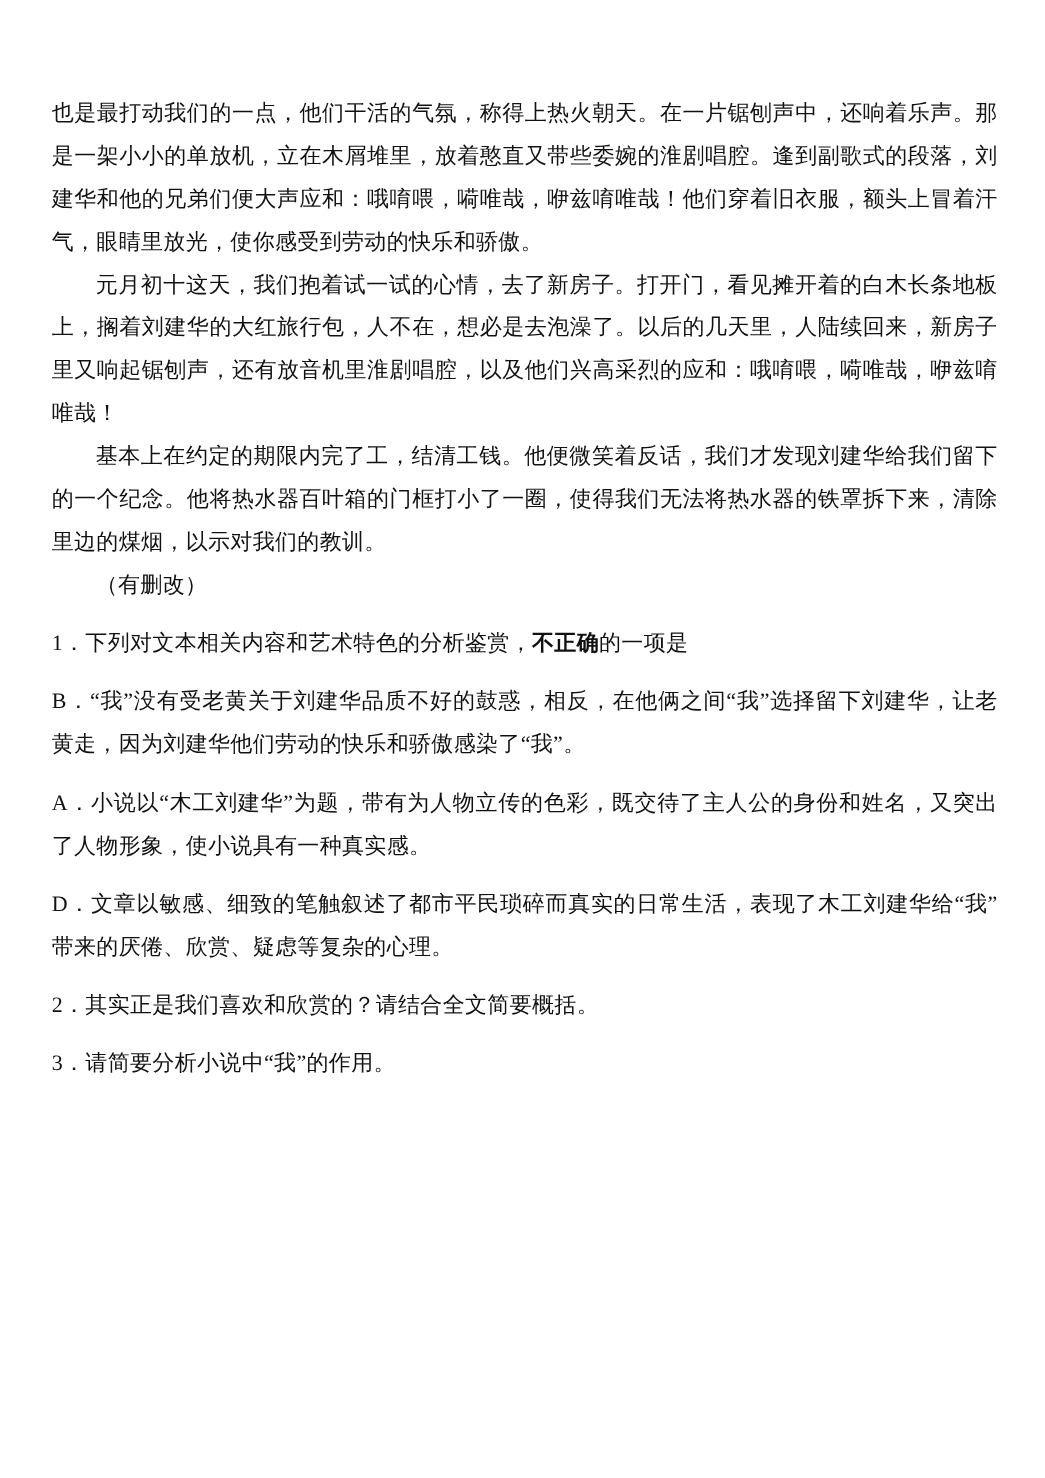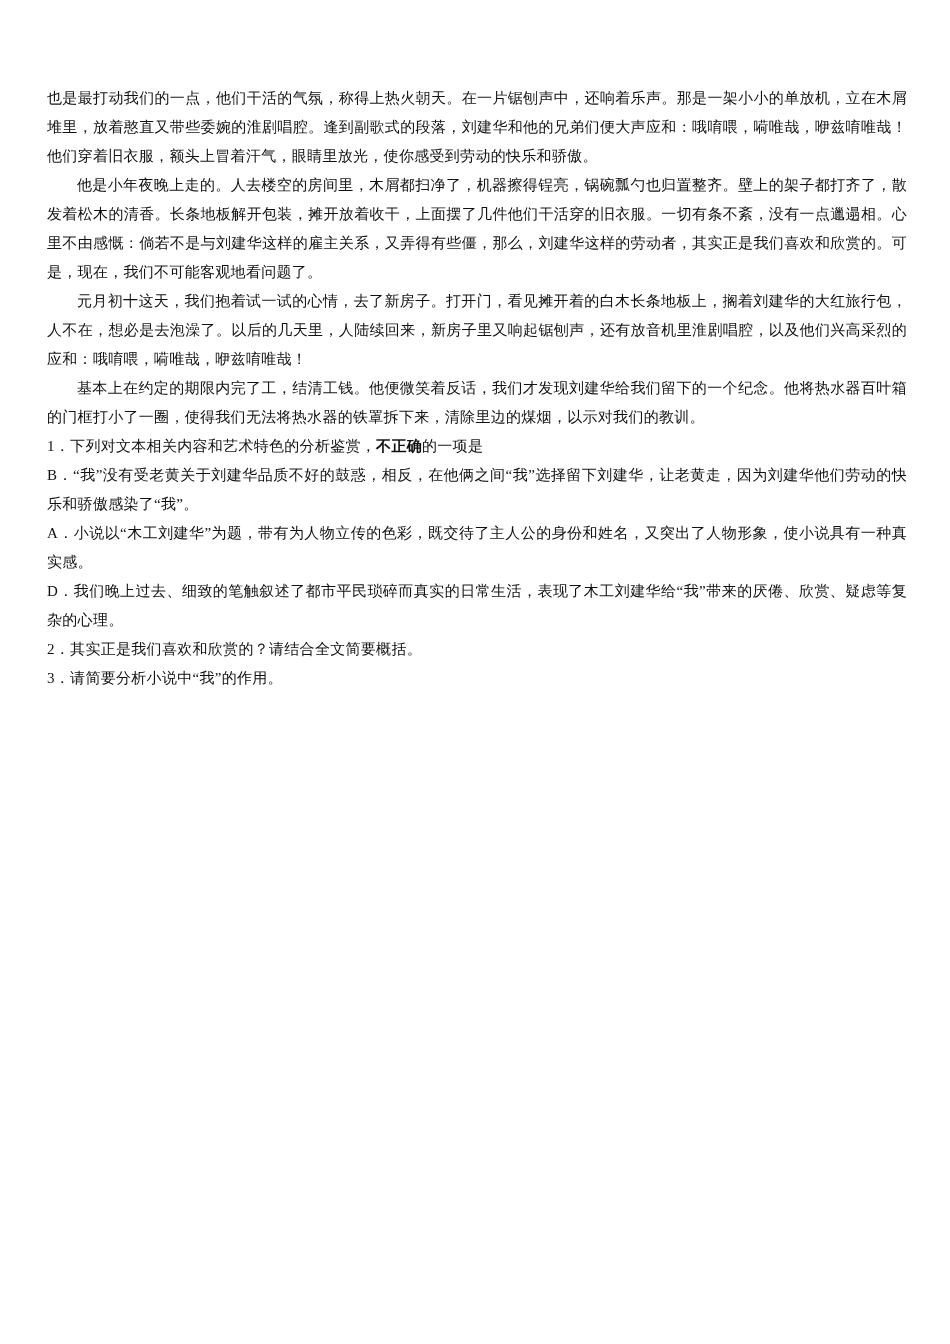--- a/index.html
+++ b/index.html
@@ -17,69 +17,70 @@
   .page {
     box-sizing: border-box;
     width: 950px;
     height: 1344px;
     padding: 84px 43px 0 47px;
     background: #ffffff;
   }
   .passage p,
   .questions p {
     margin: 0;
-    font-size: 15px;
-    line-height: 29px;
+    font-size: 20px;
+    line-height: 39px;
     text-align: justify;
     text-justify: inter-ideograph;
     letter-spacing: 0.3px;
   }
   
   .passage p {
     font-family: "Liberation Serif", "DejaVu Serif", serif;
   }
   .indent {
     text-indent: 2em;
   }
   .questions p {
     font-family: "Liberation Serif", "DejaVu Serif", serif;
+    margin-top: 14px;
   }
   .emph {
     font-weight: bold;
   }
 </style>
 </head>
 <body>
 
 <div class="page">
 
   <div class="passage">
     <p>也是最打动我们的一点，他们干活的气氛，称得上热火朝天。在一片锯刨声中，还响着乐声。那是一架小小的单放机，立在木屑堆里，放着憨直又带些委婉的淮剧唱腔。逢到副歌式的段落，刘建华和他的兄弟们便大声应和：哦唷喂，嗬唯哉，咿兹唷唯哉！他们穿着旧衣服，额头上冒着汗气，眼睛里放光，使你感受到劳动的快乐和骄傲。</p>
-    <p class="indent">他是小年夜晚上走的。人去楼空的房间里，木屑都扫净了，机器擦得锃亮，锅碗瓢勺也归置整齐。壁上的架子都打齐了，散发着松木的清香。长条地板解开包装，摊开放着收干，上面摆了几件他们干活穿的旧衣服。一切有条不紊，没有一点邋遢相。心里不由感慨：倘若不是与刘建华这样的雇主关系，又弄得有些僵，那么，刘建华这样的劳动者，其实正是我们喜欢和欣赏的。可是，现在，我们不可能客观地看问题了。</p>
     <p class="indent">元月初十这天，我们抱着试一试的心情，去了新房子。打开门，看见摊开着的白木长条地板上，搁着刘建华的大红旅行包，人不在，想必是去泡澡了。以后的几天里，人陆续回来，新房子里又响起锯刨声，还有放音机里淮剧唱腔，以及他们兴高采烈的应和：哦唷喂，嗬唯哉，咿兹唷唯哉！</p>
     <p class="indent">基本上在约定的期限内完了工，结清工钱。他便微笑着反话，我们才发现刘建华给我们留下的一个纪念。他将热水器百叶箱的门框打小了一圈，使得我们无法将热水器的铁罩拆下来，清除里边的煤烟，以示对我们的教训。</p>
+    <p class="indent">（有删改）</p>
   </div>
 
   <div class="questions">
 
     <p>
       <span>1．</span><span>下列对文本相关内容和艺术特色的分析鉴赏，</span><span class="emph">不正确</span><span>的一项是</span>
     </p>
 
     <p>
       <span>B．</span><span>“我”没有受老黄关于刘建华品质不好的鼓惑，相反，在他俩之间“我”选择留下刘建华，让老黄走，因为刘建华他们劳动的快乐和骄傲感染了“我”。</span>
     </p>
 
     <p>
       <span>A．</span><span>小说以“木工刘建华”为题，带有为人物立传的色彩，既交待了主人公的身份和姓名，又突出了人物形象，使小说具有一种真实感。</span>
     </p>
 
 
     <p>
-      <span>D．</span><span>我们晚上过去、细致的笔触叙述了都市平民琐碎而真实的日常生活，表现了木工刘建华给“我”带来的厌倦、欣赏、疑虑等复杂的心理。</span>
+      <span>D．</span><span>文章以敏感、细致的笔触叙述了都市平民琐碎而真实的日常生活，表现了木工刘建华给“我”带来的厌倦、欣赏、疑虑等复杂的心理。</span>
     </p>
 
     <p>
       <span>2．</span><span>其实正是我们喜欢和欣赏的？请结合全文简要概括。</span>
     </p>
 
     <p>
       <span>3．</span><span>请简要分析小说中“我”的作用。</span>
     </p>
 

